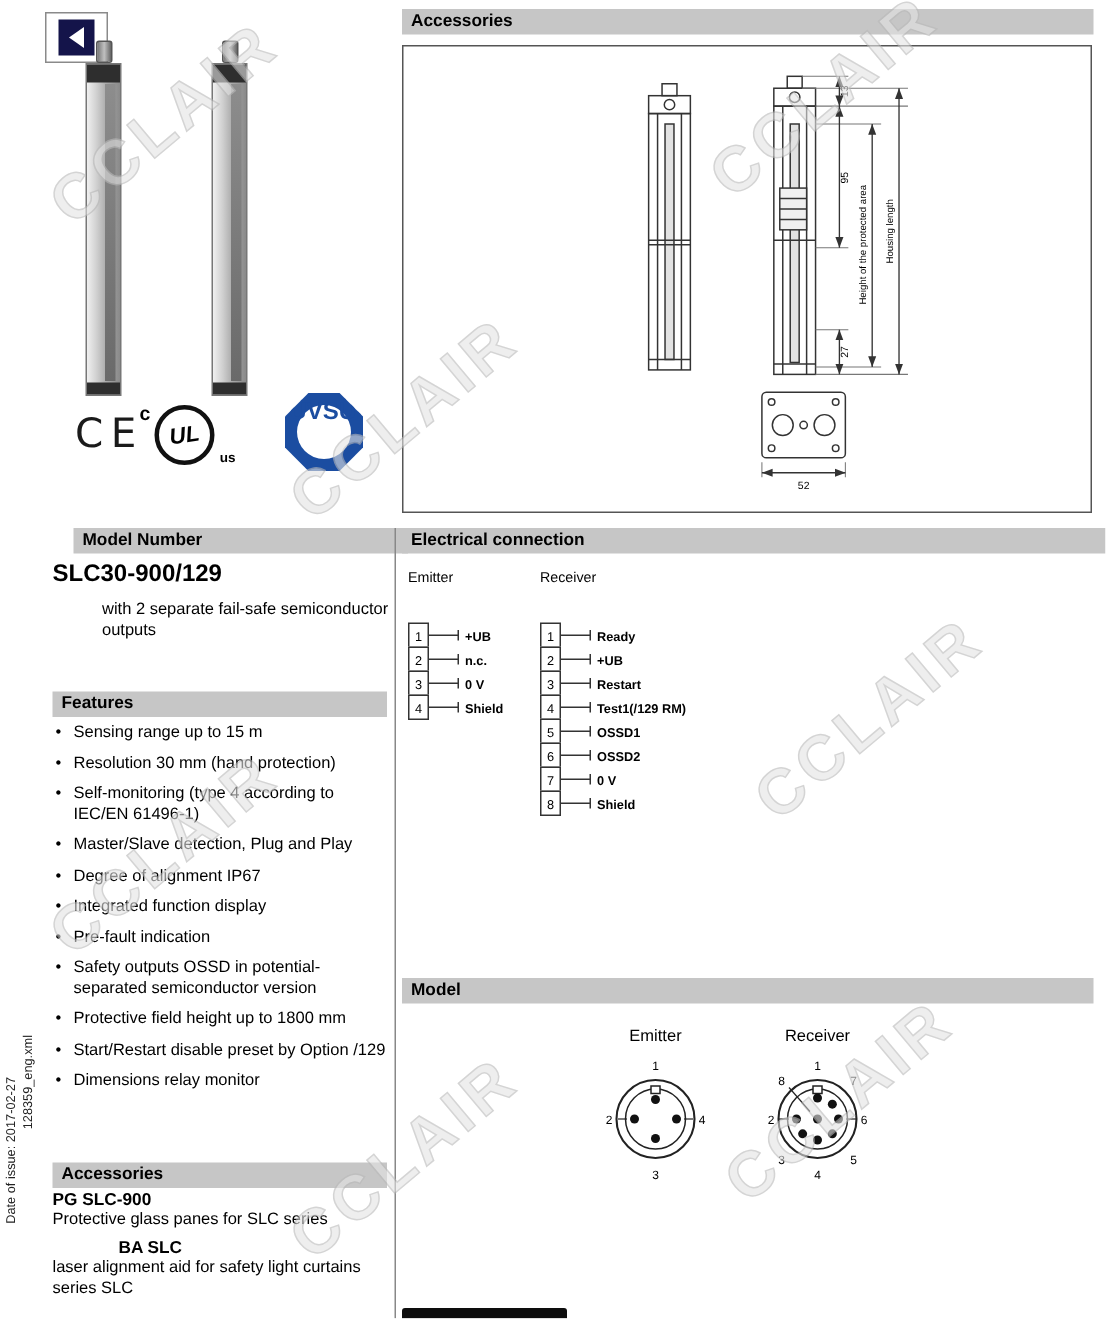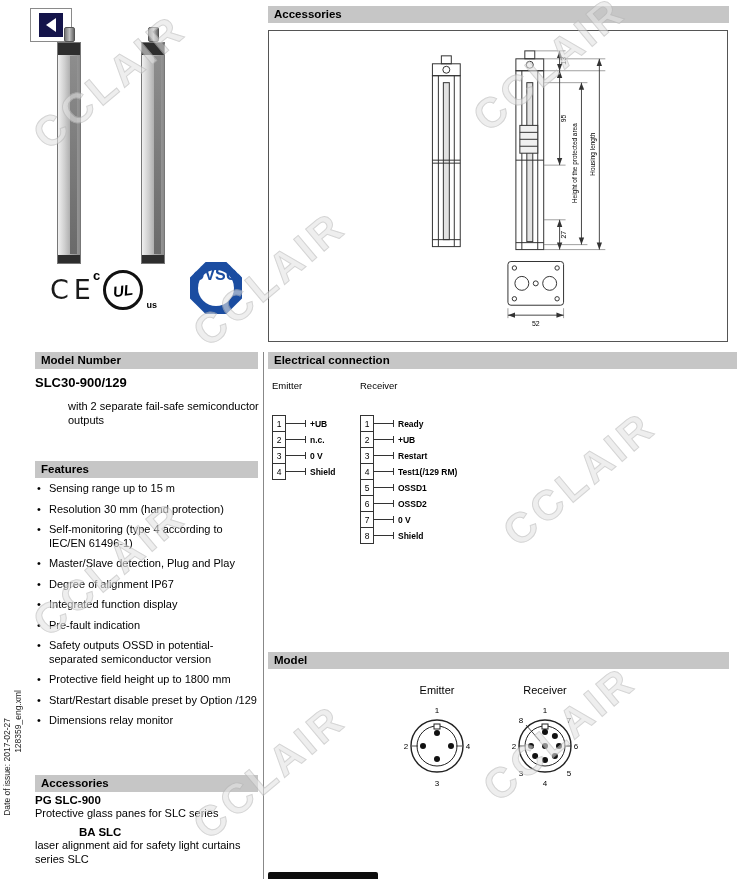--- a/index.html
+++ b/index.html
@@ -48,21 +48,21 @@
   .ul-us{position:absolute;right:-11px;bottom:4px;font-size:9px;font-weight:bold;}
   .tuv-mark{position:absolute;left:190px;top:262px;width:52px;height:52px;background:#1b4da1;
             clip-path:polygon(30% 0,70% 0,100% 30%,100% 70%,70% 100%,30% 100%,0 70%,0 30%);
             display:flex;align-items:center;justify-content:center;}
   .tuv-inner{width:36px;height:36px;background:#fff;border-radius:50%;display:flex;flex-direction:row;
              align-items:flex-start;justify-content:center;color:#1b4da1;font-weight:bold;
              font-size:16px;line-height:10px;}
 
   
   .lefttext{position:absolute;left:35px;width:223px;font-size:11px;line-height:13.5px;}
-  .model-number{font-weight:bold;font-size:13px;}
+  .model-number{font-weight:bold;font-size:16px;}
   .feat-list{list-style:none;margin:0;padding:0;}
   .feat-list li{position:relative;padding-left:14px;margin-bottom:7px;}
   .feat-list li::before{content:'•';position:absolute;left:2px;top:0;}
   .acc-name{font-weight:bold;font-size:11.5px;}
 
   
   .right-col{position:absolute;left:268px;top:0;width:462px;height:879px;}
   .dims-box{position:absolute;left:0;top:30px;width:460px;height:312px;border:1px solid #555;box-sizing:border-box;background:#fff;}
   .col-divider{position:absolute;left:263px;top:352px;width:1px;height:527px;background:#888;}
 
@@ -115,21 +115,21 @@
     </div>
     <span class="ul-us">us</span>
   </div>
   <div class="tuv-mark">
     <div class="tuv-inner">
       <span>TÜV</span>
       <span>SÜD</span>
     </div>
   </div>
 
-  <div class="sec-header" style="left:35px;top:352px;width:223px;">Model Number</div>
+  <div class="sec-header" style="left:49px;top:352px;width:223px;">Model Number</div>
   <div class="lefttext model-number" style="top:376px;">SLC30-900/129</div>
   <div class="lefttext" style="top:400px;width:200px;margin-left:33px;">with 2 separate fail-safe semiconductor outputs</div>
 
   <div class="sec-header" style="left:35px;top:461px;width:223px;">Features</div>
   <div class="lefttext" style="top:482px;">
     <ul class="feat-list">
       <li>Sensing range up to 15 m</li>
       <li>Resolution 30 mm (hand protection)</li>
       <li>Self-monitoring (type 4 according to IEC/EN 61496-1)</li>
       <li>Master/Slave detection, Plug and Play</li>

